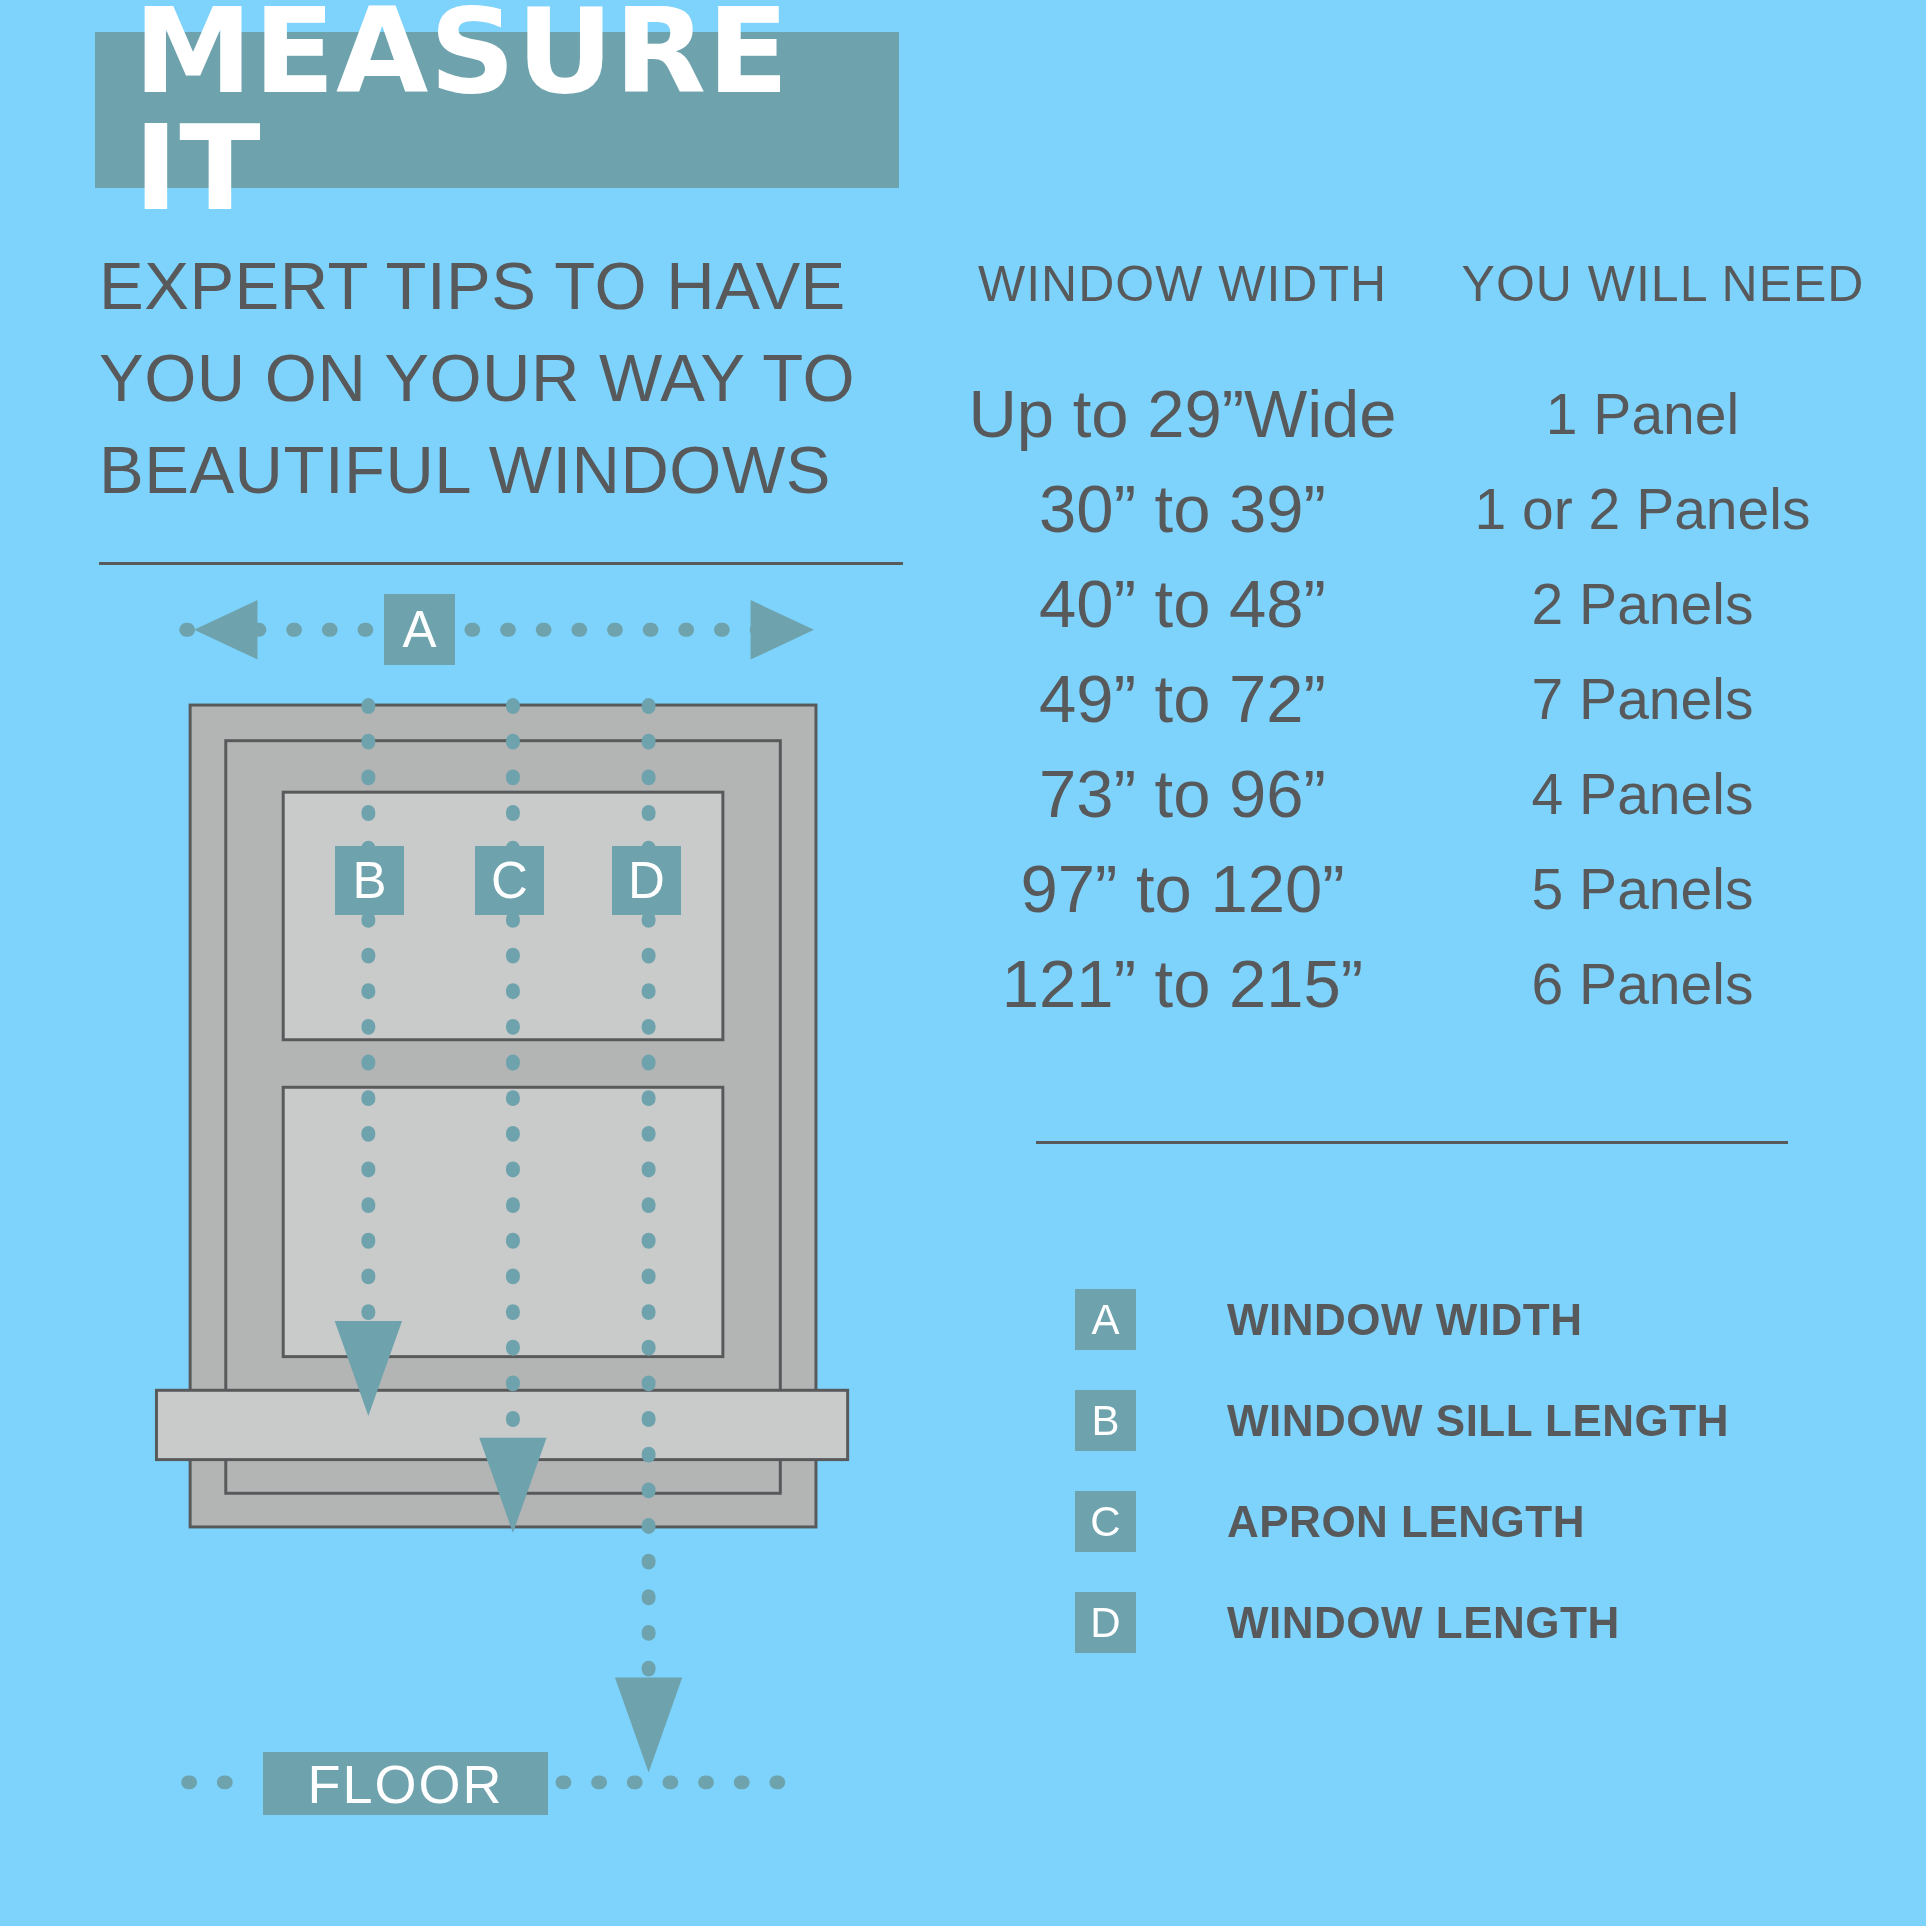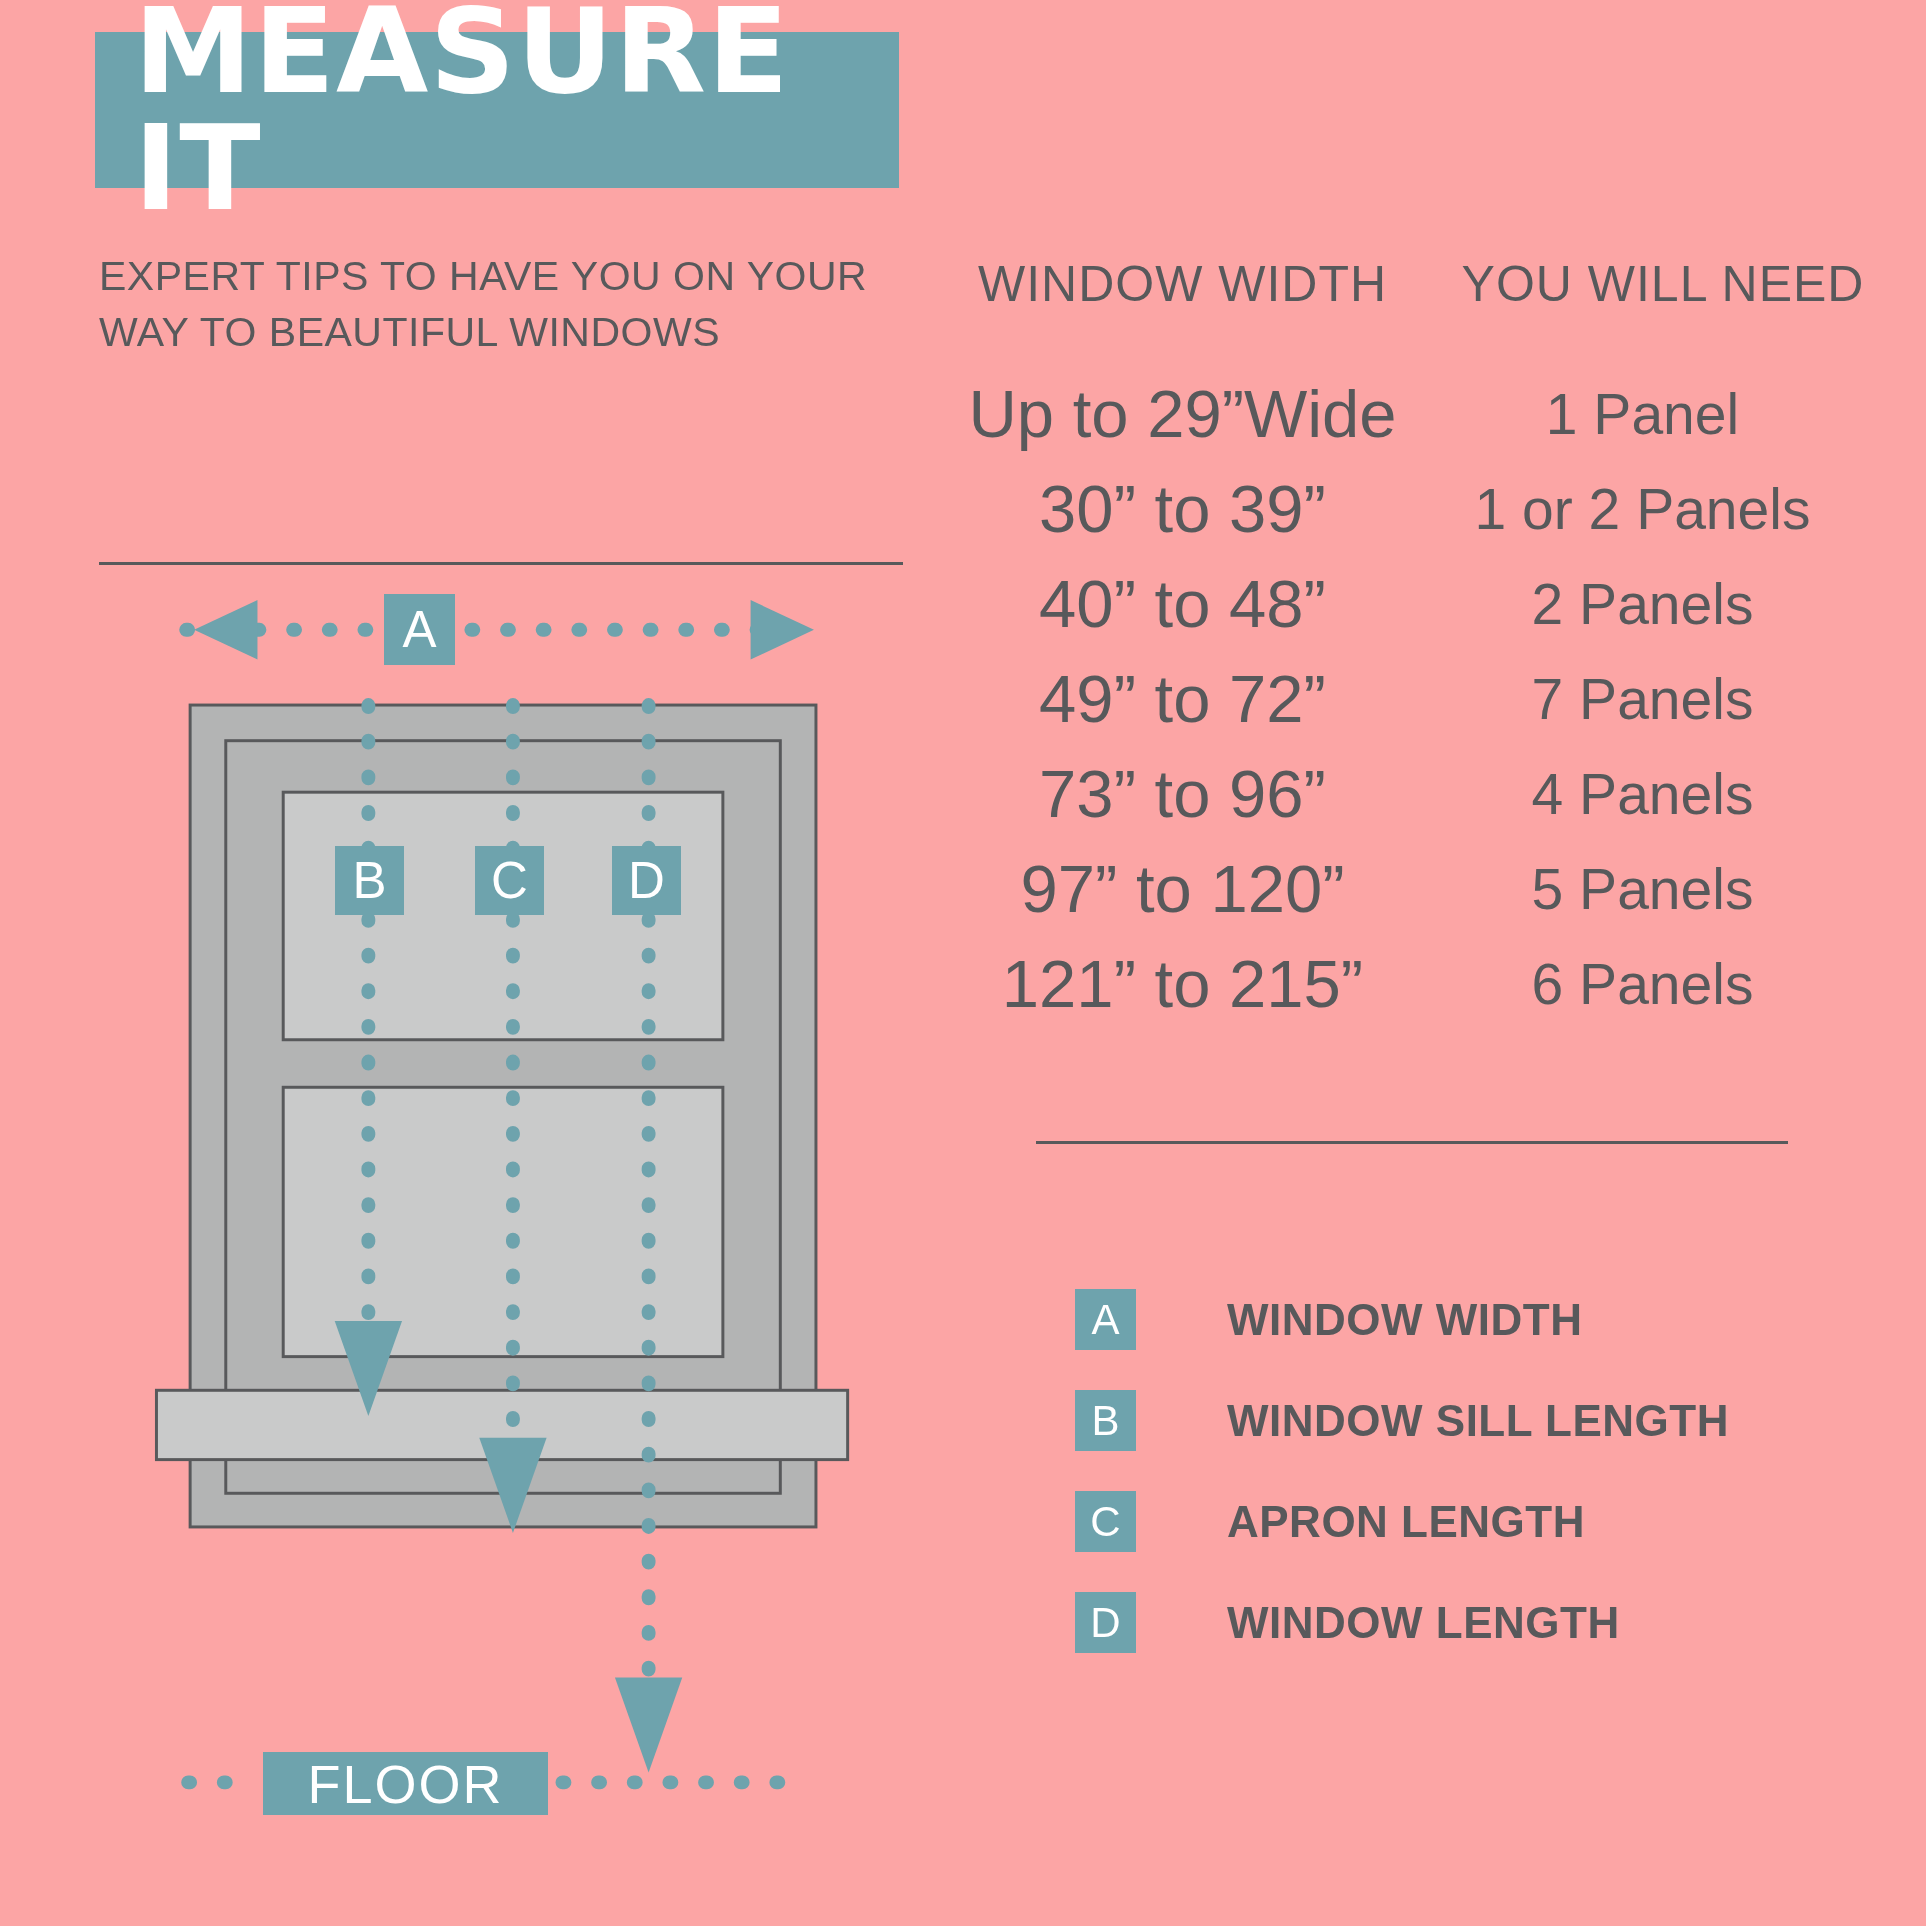--- a/index.html
+++ b/index.html
@@ -11,21 +11,21 @@
     width: 1927px;
     height: 1927px;
     position: relative;
     font-family: "Liberation Sans", sans-serif;
     color: #58595b;
     overflow: hidden;
   }
   .page {
     position: absolute;
     inset: 0;
-    background: #fca5a5;
+    background: #7dd3fc;
   }
 
   
   .title-bar {
     position: absolute;
     left: 95px;
     top: 32px;
     width: 804px;
     height: 156px;
     background: #6ea3ad;
@@ -41,23 +41,23 @@
     padding-left: 38px;
     line-height: 1;
     transform: scaleX(1.02);
     transform-origin: left center;
   }
 
   
   .subtitle {
     position: absolute;
     left: 99px;
-    top: 248px;
+    top: 240px;
     width: 812px;
-    font-size: 41px;
+    font-size: 67px;
     line-height: 1.37;
     color: #58595b;
     letter-spacing: 0.5px;
   }
   .subtitle-rule {
     position: absolute;
     left: 99px;
     top: 562px;
     width: 804px;
     height: 3px;

